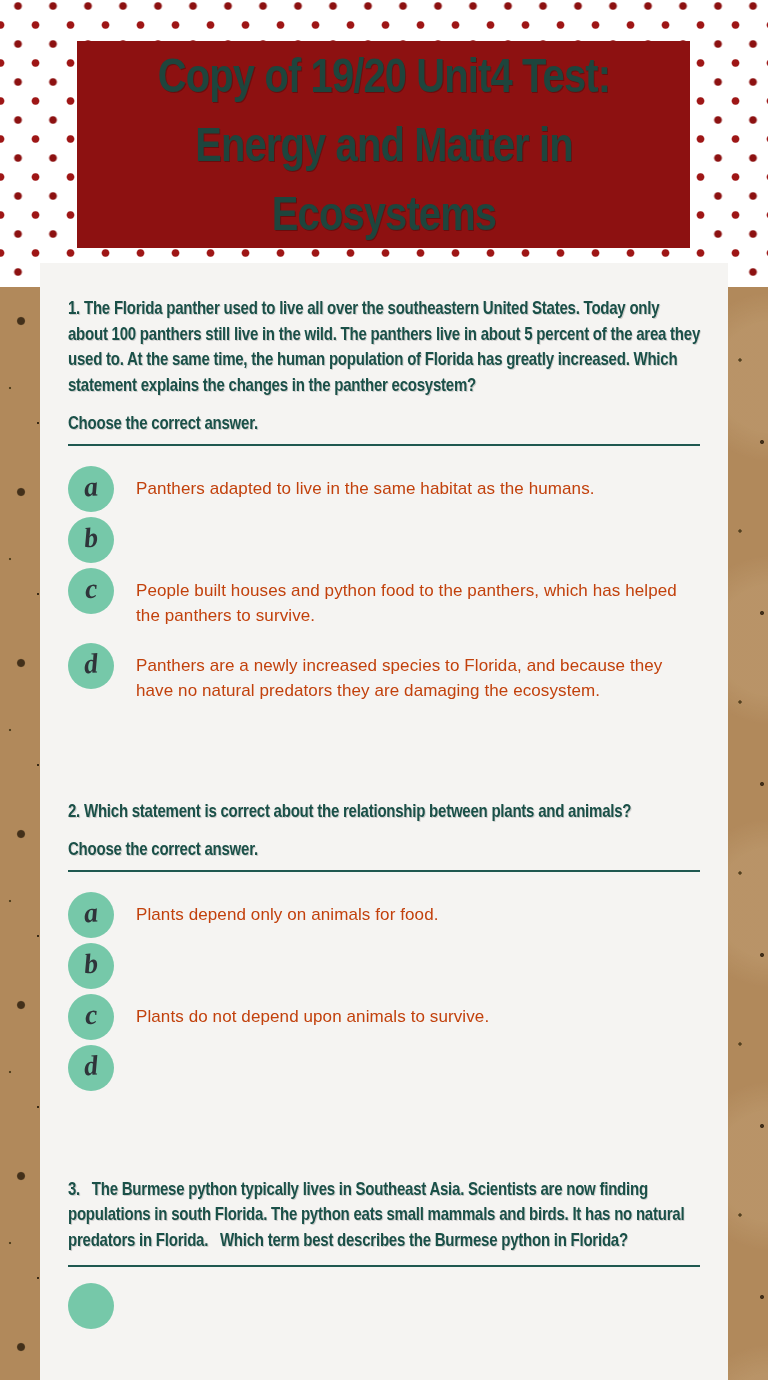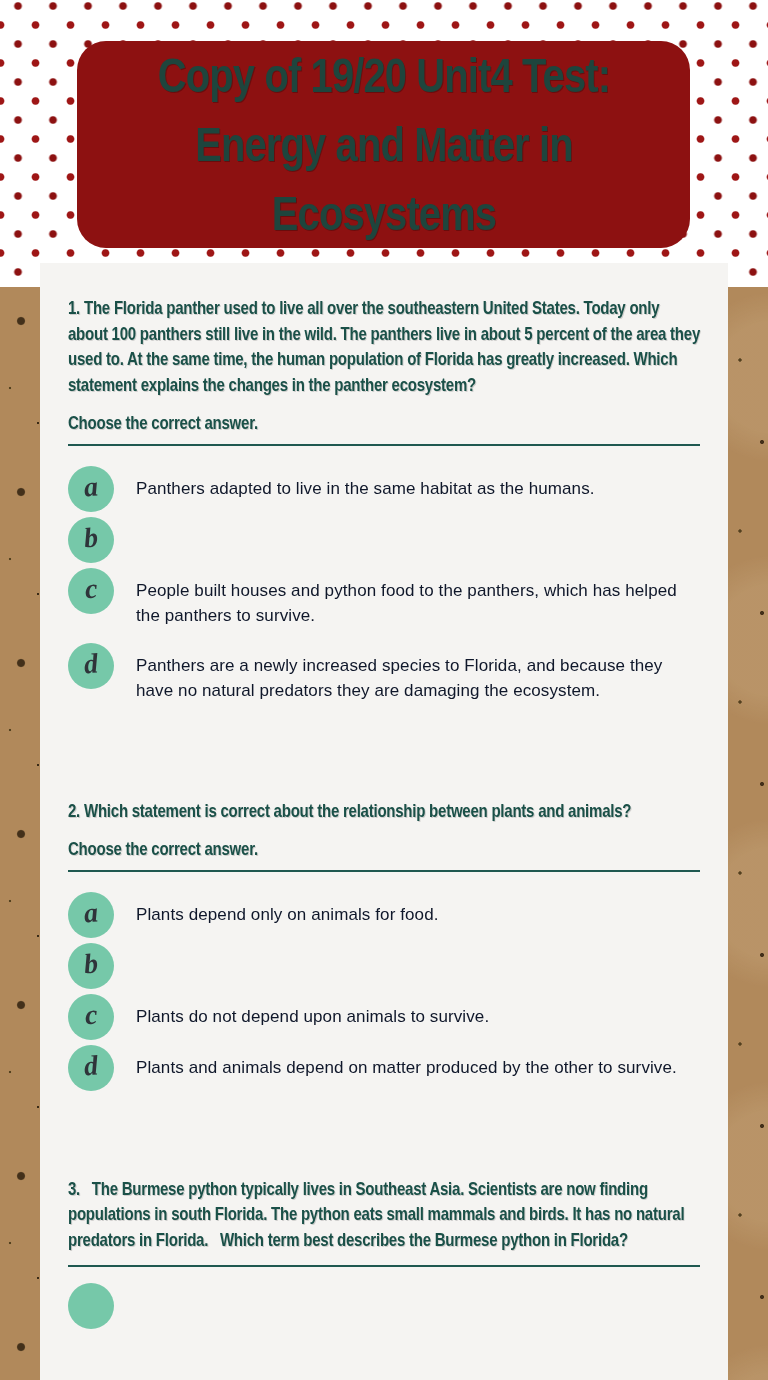--- a/index.html
+++ b/index.html
@@ -30,21 +30,20 @@
       radial-gradient(circle at 104px 11px, #4a3115 0.8px, transparent 1.4px),
       radial-gradient(circle at 38px 136px, #3a2a16 0.9px, transparent 1.5px),
       radial-gradient(circle at 150px 90px, rgba(255,240,210,0.10) 55px, rgba(255,240,210,0) 85px);
     background-size:137px 171px,137px 171px,137px 171px,137px 171px,137px 171px,137px 171px,137px 171px,137px 171px,311px 263px;
   }
   
   .title-box{
     position:absolute;left:77px;top:41px;width:613px;height:207px;
     background:#8d1111;display:flex;align-items:center;justify-content:center;
     overflow:visible;
-    border-radius:29px;
   }
   .title-box h1{
     margin:0;flex:none;width:700px;text-align:center;
     font-family:"Liberation Sans",sans-serif;font-weight:bold;
     font-size:48px;line-height:69px;letter-spacing:-1px;
     color:#1e453d;white-space:pre-line;
     transform:scaleX(0.83);
     text-shadow:1px 1px 0 rgba(0,0,0,0.25);
   }
   
@@ -75,21 +74,21 @@
     flex:0 0 46px;width:46px;height:46px;border-radius:50%;
     background:#76c8a9;display:flex;align-items:center;justify-content:center;
   }
   .bubble span{
     font-family:"Liberation Serif",serif;font-style:italic;font-weight:bold;
     font-size:28px;color:#2f343a;transform:rotate(-5deg);line-height:1;
     padding-bottom:4px;
   }
   .option-text{
     padding:10px 0 10px 22px;max-width:560px;
-    font-size:17px;line-height:25px;letter-spacing:0.1px;color:#0f172a;
+    font-size:17px;line-height:25px;letter-spacing:0.1px;color:#c2410c;
   }
 </style>
 </head>
 <body>
 
 <div class="dots-band"></div>
 <div class="paper"></div>
 
 <div class="title-box">
   <h1>Copy of 19/20 Unit4 Test:
@@ -146,21 +145,20 @@
     <div class="option">
       <div class="bubble">
           <span>c</span>
         </div>
       <div class="option-text">Plants do not depend upon animals to survive.</div>
     </div>
     <div class="option">
       <div class="bubble">
           <span>d</span>
         </div>
-      <div class="option-text">Plants and animals depend on matter produced by the other to survive.</div>
     </div>
   </section>
 
   <section class="question question--follow">
     <p class="prompt">3.&nbsp;&nbsp; The Burmese python typically lives in Southeast Asia. Scientists are now finding populations in south Florida. The python eats small mammals and birds. It has no natural predators in Florida.&nbsp;&nbsp; Which term best describes the Burmese python in Florida?</p>
     <hr class="rule" style="margin-bottom:16px;">
     <div class="option">
       <div class="bubble">
           <span></span>
         </div>

